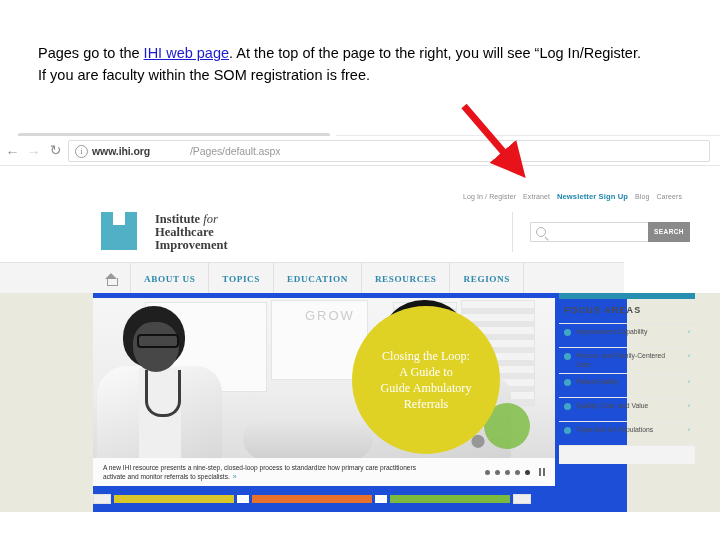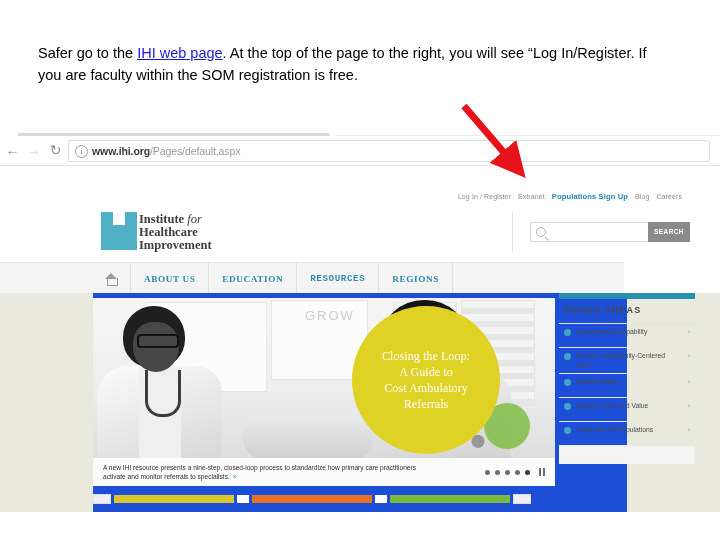--- a/index.html
+++ b/index.html
@@ -107,21 +107,21 @@
   .urlbar .url-text {
     position: absolute;
     left: 23px; top: 3px;
     font-size: 10.5px;
     line-height: 14px;
     color: #3b3b3b;
     font-weight: bold;
     white-space: nowrap;
     letter-spacing: -0.1px;
   }
-  .urlbar .url-path { color: #999999; font-weight: normal; }
+  .urlbar .url-path { color: #999999; font-weight: normal; padding-left: 40px; }
 
   
   .viewport {
     position: absolute;
     left: 0; top: 39px;
     width: 720px; height: 346px;
     background: #ffffff;
     overflow: hidden;
   }
 
@@ -149,21 +149,21 @@
     position: absolute;
     left: 0; top: 38px;
     width: 720px; height: 58px;
     background: #ffffff;
   }
   .logo-wrap {
     position: absolute;
     left: 101px; top: 8px;
     display: flex;
     align-items: flex-start;
-    gap: 2px;
+    gap: 18px;
   }
   .logo-mark {
     width: 36px; height: 38px;
     position: relative;
   }
   .logo-mark .bar-l,
   .logo-mark .bar-r {
     position: absolute;
     top: 0;
     width: 12px; height: 38px;
@@ -572,21 +572,21 @@
     position: absolute;
     left: 0; top: 512px;
     width: 720px; height: 28px;
     background: #ffffff;
   }
 </style>
 </head>
 <body>
 
 <div class="instruction">
-  <span>Safer go to the </span><a class="link" href="#">IHI web page</a><span>. At the top of the page to the right, you will see “Log In/Register. If you are faculty within the SOM registration is free.</span>
+  <span>Pages go to the </span><a class="link" href="#">IHI web page</a><span>. At the top of the page to the right, you will see “Log In/Register. If you are faculty within the SOM registration is free.</span>
 </div>
 
 <div class="browser">
 
   <div class="tabstrip">
     <div class="tab-edge"></div>
     <div class="tab-edge2"></div>
   </div>
 
   <div class="toolbar">
@@ -597,21 +597,21 @@
       <div class="info-icon">i</div>
       <div class="url-text"><span>www.ihi.org</span><span class="url-path">/Pages/default.aspx</span></div>
     </div>
   </div>
 
   <div class="viewport">
 
     <div class="utility-row">
       <span class="u-link">Log In / Register</span>
       <span class="u-link">Extranet</span>
-      <span class="u-link accent">Populations Sign Up</span>
+      <span class="u-link accent">Newsletter Sign Up</span>
       <span class="u-link">Blog</span>
       <span class="u-link">Careers</span>
     </div>
 
     <div class="masthead">
       <div class="logo-wrap">
         <div class="logo-mark">
           <div class="bar-l" style="background: rgb(79, 176, 198);"></div>
           <div class="bar-mid" style="background: rgb(79, 176, 198);"></div>
           <div class="bar-r" style="background: rgb(79, 176, 198);"></div>
@@ -635,22 +635,23 @@
 
     <div class="mainnav">
       <div class="nav-pad"></div>
       <div class="nav-cell home">
         <div class="home-glyph">
           <div class="roof"></div>
             <div class="body"></div>
         </div>
       </div>
       <div class="nav-cell" style="color: rgb(47, 137, 173);">ABOUT US</div>
+      <div class="nav-cell" style="color: rgb(47, 137, 173);">TOPICS</div>
       <div class="nav-cell" style="color: rgb(47, 137, 173);">EDUCATION</div>
-      <div class="nav-cell" style="color: rgb(47, 137, 173); font-family: Liberation Mono, monospace;">RESOURCES</div>
+      <div class="nav-cell" style="color: rgb(47, 137, 173);">RESOURCES</div>
       <div class="nav-cell" style="color: rgb(47, 137, 173);">REGIONS</div>
       <div class="nav-tail"></div>
     </div>
 
     <div class="page-body">
       <div class="content-wrap">
 
         <div class="hero">
           <div class="hero-photo">
             <div class="ph-wall"></div>
@@ -670,21 +671,21 @@
             <div class="ph-figR-face"></div>
             <div class="ph-hands"></div>
           </div>
 
           <div class="hero-dot-green"></div>
 
           <div class="hero-circle" style="background: rgb(223, 210, 36);">
             <div class="hero-circle-text">
               <div>Closing the Loop:</div>
               <div>A Guide to</div>
-              <div>Cost Ambulatory</div>
+              <div>Guide Ambulatory</div>
               <div>Referrals</div>
             </div>
           </div>
 
           <div class="hero-caption">
             <div class="caption-text">
               <span>A new IHI resource presents a nine-step, closed-loop process to standardize how primary care practitioners activate and monitor referrals to specialists.</span><span class="caption-more">»</span>
             </div>
             <div class="caption-ctrls">
               <div class="cdot"></div>

